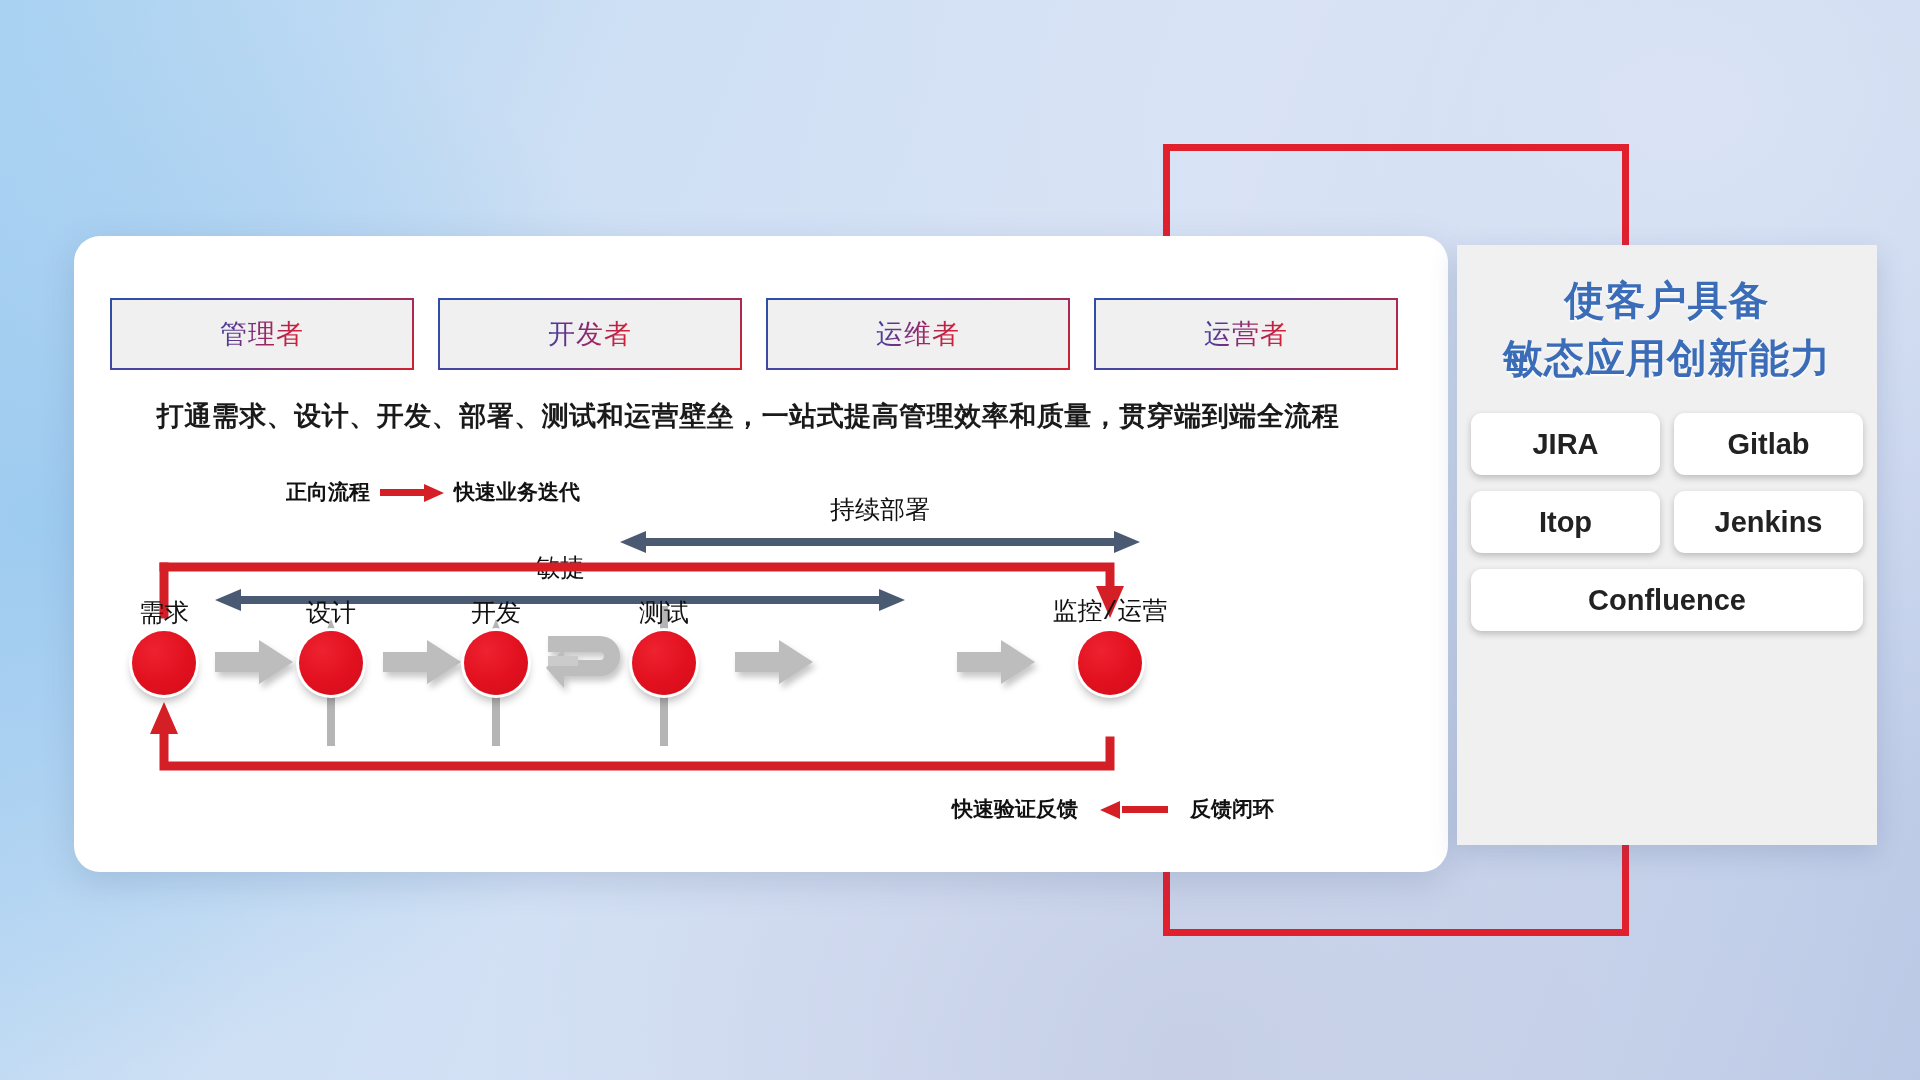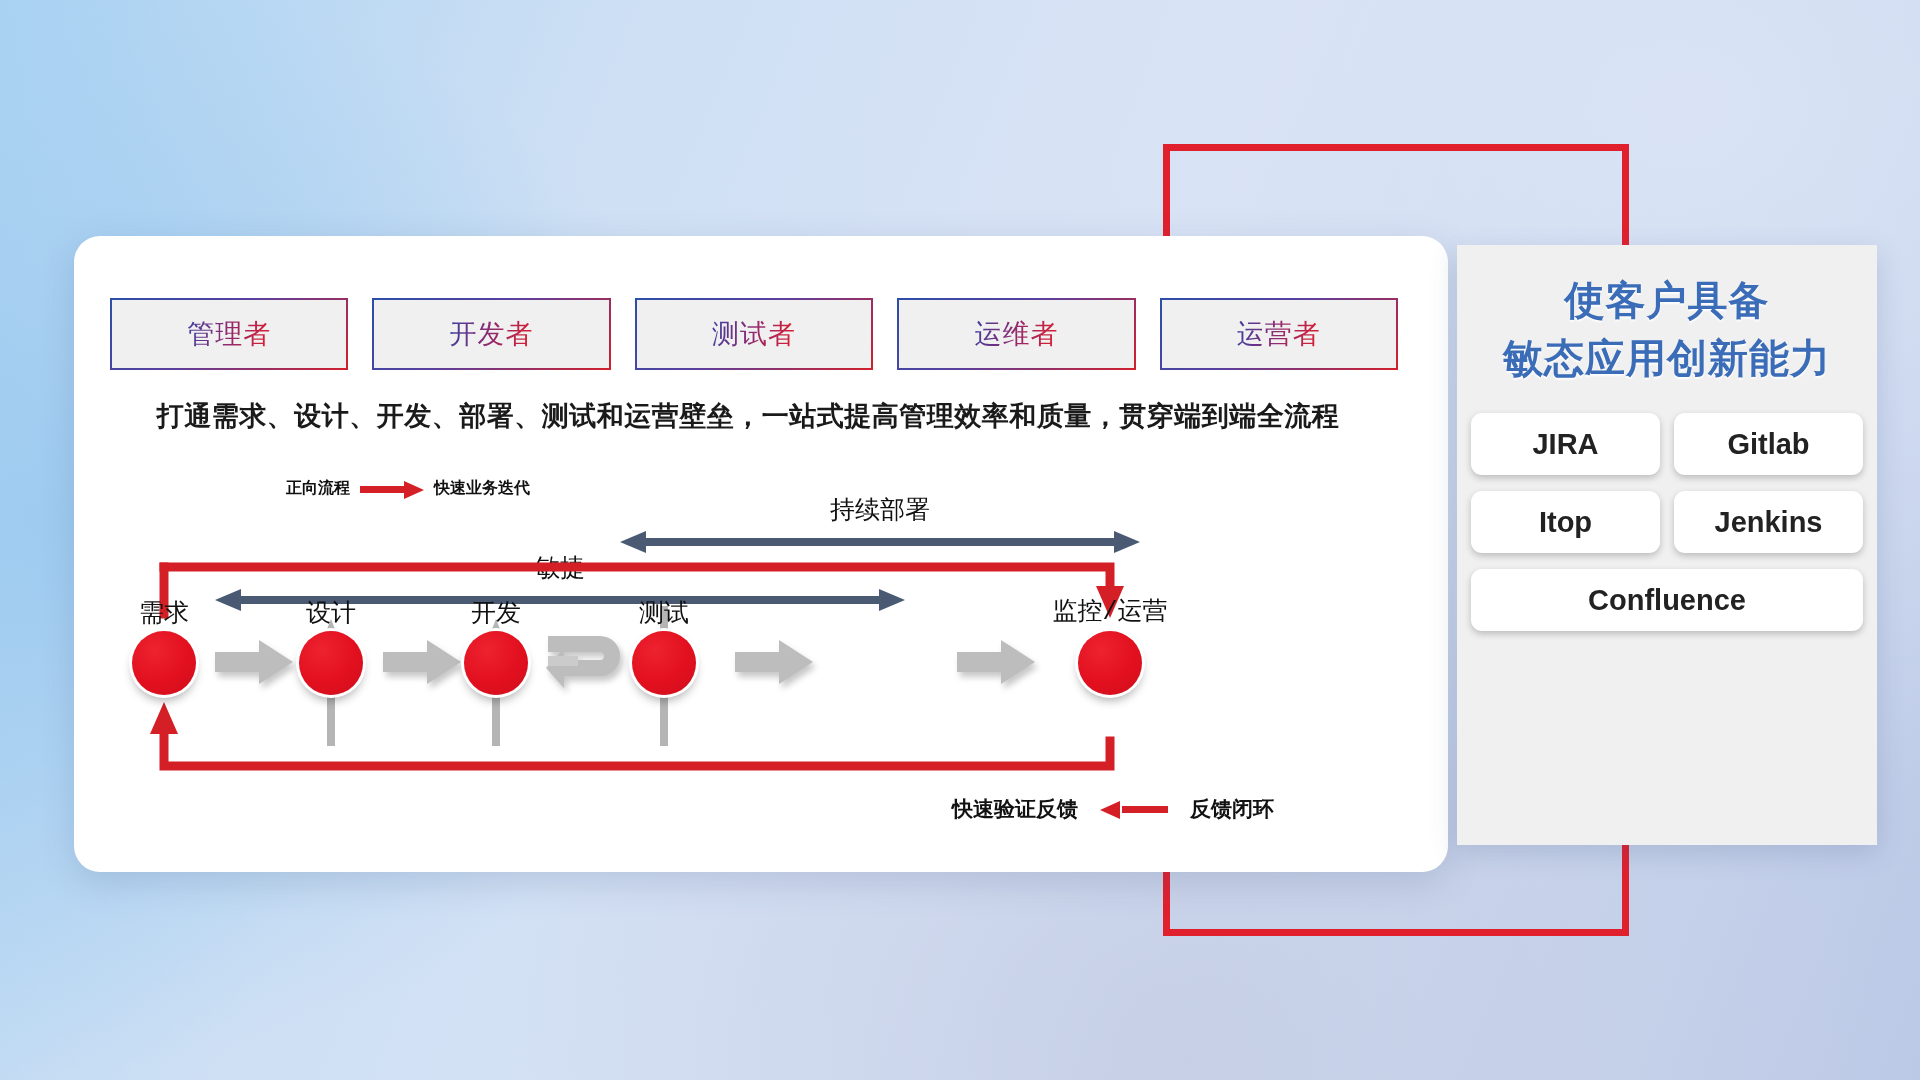--- a/index.html
+++ b/index.html
@@ -112,21 +112,21 @@
   }
 
   
   #legend-forward {
     position: absolute;
     left: 286px;
     top: 478px;
     display: flex;
     align-items: center;
     gap: 10px;
-    font-size: 16px;
+    font-size: 21px;
     font-weight: bold;
     color: #111;
     white-space: nowrap;
   }
   .red-arrow-right {
     position: relative;
     width: 64px;
     height: 12px;
   }
   .red-arrow-right::before {
@@ -310,23 +310,20 @@
   <div id="main-card"></div>
 
   <div id="roles">
     <div class="role-box">
       <span class="role-label">管理者</span>
     </div>
     <div class="role-box">
       <span class="role-label">开发者</span>
     </div>
     <div class="role-box">
-      <span class="role-label">测试者</span>
-    </div>
-    <div class="role-box">
       <span class="role-label">运维者</span>
     </div>
     <div class="role-box">
       <span class="role-label">运营者</span>
     </div>
   </div>
 
   <div id="headline">打通需求、设计、开发、部署、测试和运营壁垒，一站式提高管理效率和质量，贯穿端到端全流程</div>
 
   <div id="legend-forward">

